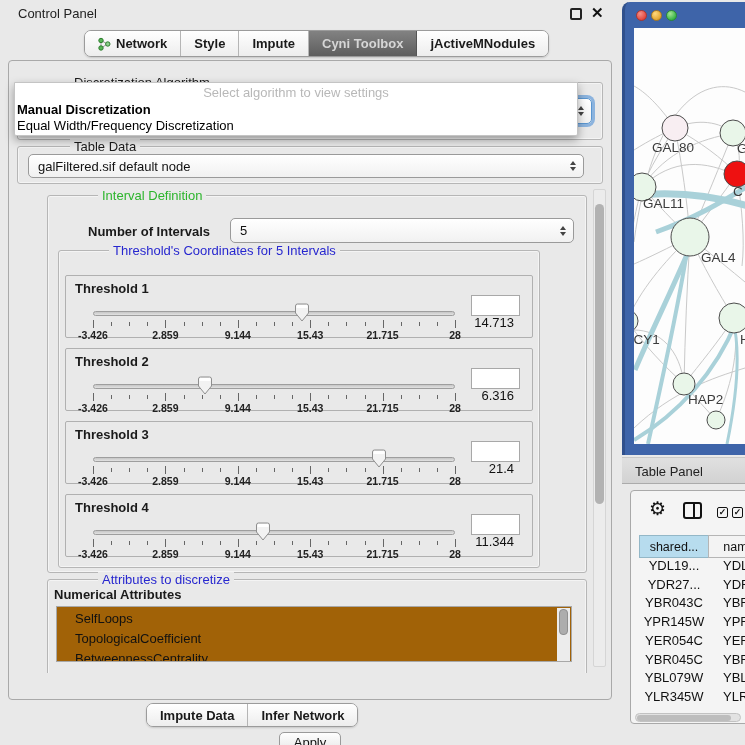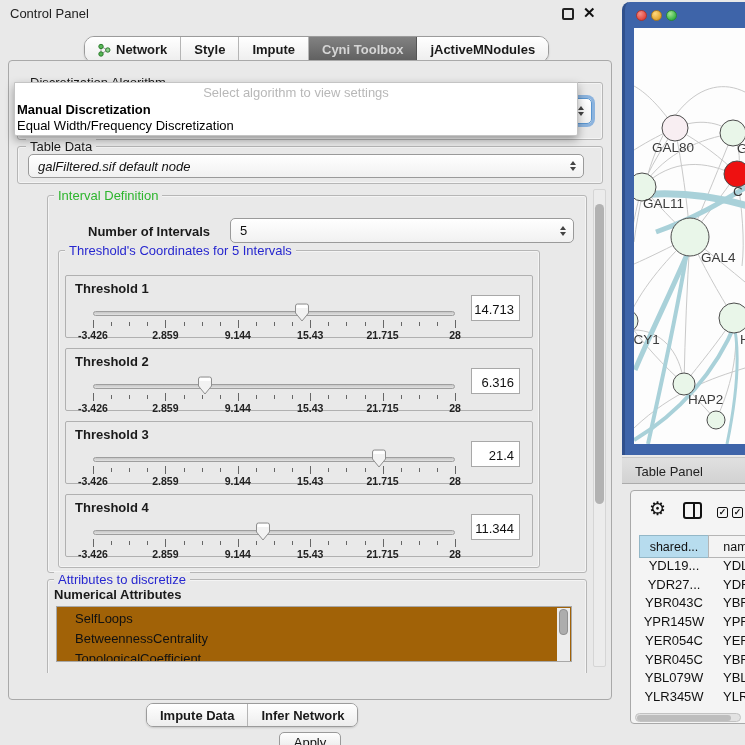--- a/index.html
+++ b/index.html
@@ -1,48 +1,48 @@
 <!DOCTYPE html>
 <html><head>
 <meta charset="utf-8">
 <style>
   * { margin:0; padding:0; box-sizing:border-box; }
   html,body { background:#e9e9e9; }
   .screen { position:relative; width:745px; height:745px; overflow:hidden;
             background:#e9e9e9; font-family:"Liberation Sans", sans-serif; color:#1a1a1a; }
 
   
-  .cp-titlebar { position:absolute; left:0; top:0; width:618px; height:26px;padding-left:20px; }
+  .cp-titlebar { position:absolute; left:8px; top:0; width:618px; height:26px;padding-left:20px; }
   .cp-title { position:absolute; left:10px; top:6px; font-size:13px; color:#222; }
   .cp-float { position:absolute; left:562px; top:8px; width:12px; height:12px;
               border:2px solid #222; border-radius:2px; }
   .cp-close { position:absolute; left:583px; top:4px; font-size:15px; font-weight:bold; color:#111; }
 
   
   .tab-pill { position:absolute; display:flex; border:1px solid #9b9b9b; border-radius:7px;
               overflow:hidden; background:linear-gradient(#ffffff,#ededed);
               box-shadow:0 1px 2px rgba(0,0,0,0.15); }
   .tabseg { padding:4px 13px; font-size:13px; font-weight:bold; color:#1a1a1a;
             border-right:1px solid #b5b5b5; display:flex; align-items:center; gap:5px;
             background:linear-gradient(#ffffff,#ededed); white-space:nowrap; }
   .tabseg:last-child { border-right:none; }
   .tabseg.selected { background:linear-gradient(#828282,#5e5e5e); color:#d6d6d6;
                      border-right:1px solid #555; }
-  .top-pill { left:84px; top:36px; height:27px;border-radius:10px; }
+  .top-pill { left:84px; top:30px; height:27px; }
   .bottom-pill { left:146px; top:703px; height:24px; }
   .bottom-pill .tabseg { padding:3px 13px; }
 
   
   .main-panel { position:absolute; left:8px; top:60px; width:604px; height:640px;
                 border:1px solid #a9a9a9; border-radius:4px; background:#e9e9e9; }
 
   .group-box { position:absolute; border:1px solid #b6b6b6; border-radius:3px;
                box-shadow:inset 0 0 0 1px rgba(255,255,255,0.5); }
   .group-title { position:absolute; font-size:13px; background:#e9e9e9; padding:0 4px;
-                 white-space:nowrap; }
+                 white-space:nowrap;margin-left:44px; }
   .title-green { color:#2db52d; }
   .title-blue  { color:#2727cf; }
 
   
   .combo { position:absolute; background:linear-gradient(#ffffff,#f1f1f1);
            border:1px solid #9a9a9a; border-radius:5px; font-size:13px;
            display:flex; align-items:center; padding:0 22px 0 9px; color:#111; }
   .combo .stepper { position:absolute; right:7px; top:50%; transform:translateY(-50%);
                     display:flex; flex-direction:column; gap:2px; }
   .arr-up { width:0; height:0; border-left:3.5px solid transparent;
@@ -76,23 +76,23 @@
                background:linear-gradient(#c6c6c6,#e2e2e2); border:1px solid #9e9e9e;
                border-radius:3px; }
   .thr-thumb { position:absolute; top:0; transform:translateX(-50%); }
   .tick { position:absolute; width:1px; background:#666; }
   .tick.minor { height:4px; top:2px; }
   .tick.major { height:8px; top:0; }
   .thr-ticks { position:absolute; left:0; top:17px; width:100%; height:9px; }
   .thr-ticklabels { position:absolute; left:0; top:26px; width:100%; height:12px; }
   .thr-ticklabels span { position:absolute; transform:translateX(-50%); font-size:10.5px;
                          font-weight:bold; color:#222; white-space:nowrap; }
-  .thr-value { position:absolute; left:405px; top:19px; width:49px; height:26px;
+  .thr-value { position:absolute; left:405px; top:19px; width:49px; height:17px;
                background:#fff; border:1px solid #a8a8a8; font-size:13px;
-               text-align:right; padding:6px 5px 0 0; color:#111; }
+               text-align:right; padding:19px 5px 0 0; color:#111; }
 
   
   .attr-list { position:absolute; background:#a16207; border:1px solid #a8a8a8; overflow:hidden; }
   .attr-item { font-size:13px; line-height:20px; padding-left:18px; color:#111; }
   .list-scrollbar { position:absolute; right:1px; top:1px; width:13px; height:54px; background:#ececec; }
   .list-thumb { position:absolute; left:2px; top:1px; width:9px; height:26px;
                 background:#adadad; border:1px solid #909090; border-radius:4px; }
 
   .apply-btn { position:absolute; left:270px; top:671px; width:62px; height:23px;
                background:linear-gradient(#fefefe,#e4e4e4); border:1px solid #9a9a9a;
@@ -185,21 +185,21 @@
       <div class="combo focus-ring" style="left:8px; top:15px; width:566px; height:26px;">
         <span class="stepper">
           <span class="arr-up"></span>
             <span class="arr-dn"></span>
           </span>
       </div>
     </div>
 
     <div class="group-box" style="left:8px; top:85px; width:586px; height:38px;">
       <span class="group-title" style="left:8px; top:-8px;">Table Data</span>
-      <div class="combo" style="left:10px; top:7px; width:556px; height:24px;font-style:italic;">
+      <div class="combo" style="left:10px; top:7px; width:556px; height:24px;">
         <span>galFiltered.sif default node</span>
         <span class="stepper">
           <span class="arr-up"></span>
             <span class="arr-dn"></span>
           </span>
       </div>
     </div>
 
     <div class="scroll-viewport">
 
@@ -389,22 +389,22 @@
             </div>
         </div>
       </div>
 
       <div class="group-box" style="left:36px; top:394px; width:540px; height:110px;">
         <span class="group-title title-blue" style="left:6px; top:-8px;">Attributes to discretize</span>
         <div class="nil" style="left:6px; top:7px; font-size:13px; font-weight:bold;">Numerical Attributes</div>
         <div class="attr-list" style="left:8px; top:26px; width:516px; height:56px;">
           <div id="attr-items" style="padding-top:2px;">
               <div class="attr-item">SelfLoops</div>
+              <div class="attr-item">TopologicalCoefficient</div>
               <div class="attr-item">BetweennessCentrality</div>
-              <div class="attr-item">TopologicalCoefficient</div>
             </div>
           <div class="list-scrollbar">
             <div class="list-thumb"></div>
           </div>
         </div>
       </div>
 
       <div class="v-scrollbar">
         <div class="v-thumb"></div>
       </div>

